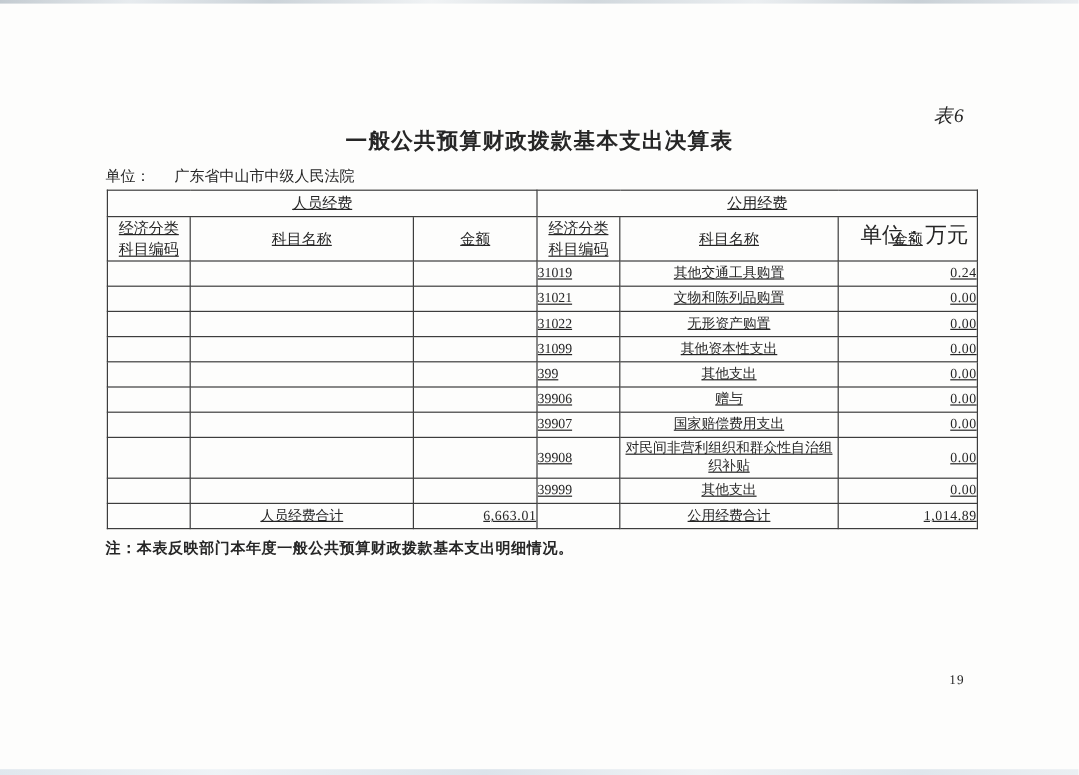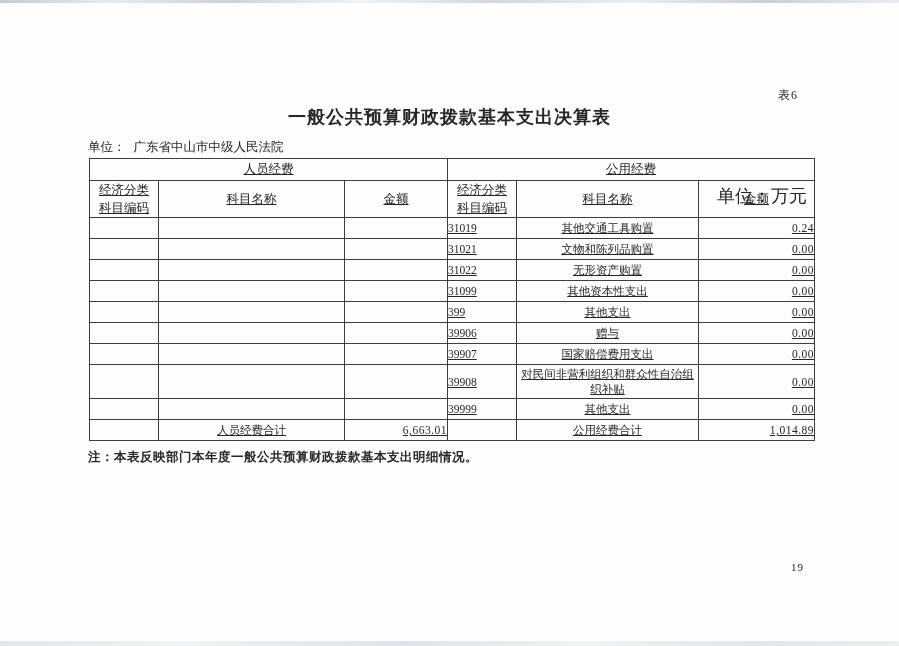--- a/index.html
+++ b/index.html
@@ -23,32 +23,32 @@
     opacity: 0.85;
   }
   .scan-edge-bottom {
     position: absolute; left: 0; top: 641px; width: 899px; height: 5px;
     background: linear-gradient(90deg, #dde5ec 0%, #edf2f6 20%, #d8e1e9 45%, #eef2f5 65%, #dce4eb 85%, #e9eef2 100%);
     opacity: 0.9;
   }
 
   .table-label {
     position: absolute; left: 778px; top: 87px;
-    font-size: 12px; letter-spacing: 1px;
+    font-size: 16px; letter-spacing: 1px; font-style: italic;
   }
   .doc-title {
     position: absolute; left: 0; top: 105px; width: 899px;
     text-align: center;
     font-size: 18px; font-weight: bold; letter-spacing: 1px;
   }
   .unit-line {
     position: absolute; left: 88px; top: 139px;
     font-size: 12.5px;
   }
-  .unit-line .unit-value { margin-left: 8px; }
+  .unit-line .unit-value { margin-left: 20px; }
   .currency-line {
     position: absolute; top: 141px; right: 92px;
     font-size: 18px;
     margin-top: 43px;
   }
 
   table.fin {
     position: absolute; left: 89px; top: 158px;
     border-collapse: collapse;
     table-layout: fixed;

